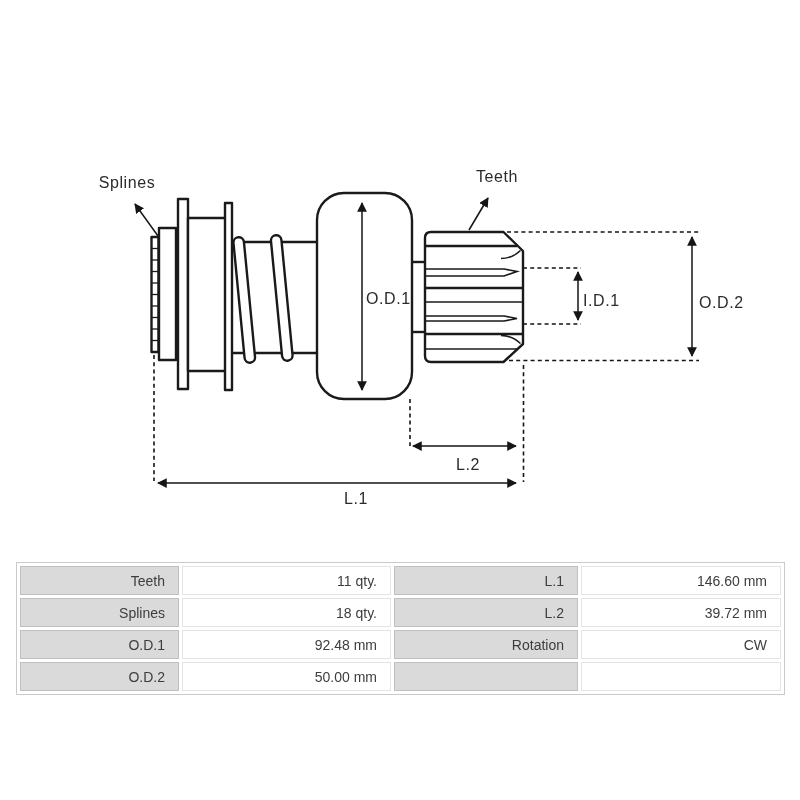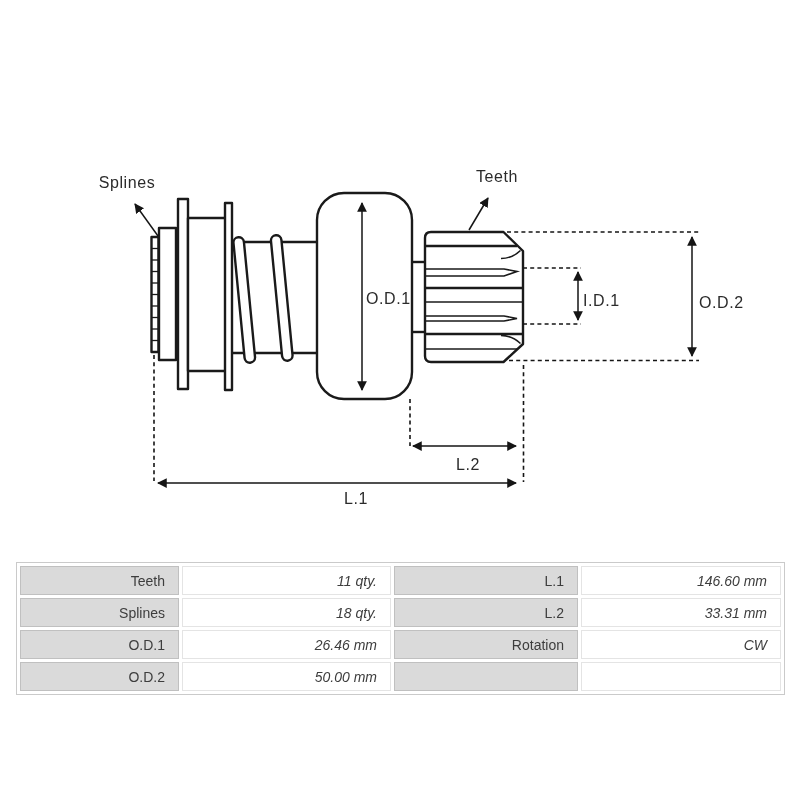--- a/index.html
+++ b/index.html
@@ -17,21 +17,21 @@
   .leader   { fill:none; stroke:#151515; stroke-width:1.5; }
   .dlabel   { font-family:"Liberation Sans", sans-serif; font-size:16px; fill:#2b2b2b; letter-spacing:0.6px; }
 
   
   .spec-table { position:absolute; left:16px; top:562px; width:769px;
                 border:1px solid #cacaca; background:#ffffff; box-sizing:border-box; }
   .spec-table table { width:100%; border-collapse:separate; border-spacing:3px; }
   .spec-table td { height:25px; font-size:14px; color:#3d3d3d; text-align:right;
                    padding:1px 13px 1px 6px; box-sizing:content-box; }
   td.lbl { background:#dadada; border:1px solid #c0c0c0; }
-  td.val { background:#ffffff; border:1px solid #e4e4e4;font-style:italic; }
+  td.val { background:#ffffff; border:1px solid #e4e4e4; }
   .c1 { width:138px; } .c2 { width:188px; } .c3 { width:163px; } .c4 { width:auto;margin-left:48px; }
 </style>
 </head>
 <body>
 
 <div id="page">
 
   <svg id="drawing" width="800" height="548" viewBox="0 0 800 548" xmlns="http://www.w3.org/2000/svg">
     <defs>
       <marker id="arr" viewBox="0 0 10 10" refX="9" refY="5" markerWidth="6.5" markerHeight="6.5" orient="auto-start-reverse">
@@ -138,25 +138,25 @@
           <tr>
         <td class="lbl c1">Teeth</td>
         <td class="val c2">11 qty.</td>
         <td class="lbl c3">L.1</td>
         <td class="val c4">146.60 mm</td>
       </tr>
       <tr>
         <td class="lbl c1">Splines</td>
         <td class="val c2">18 qty.</td>
         <td class="lbl c3">L.2</td>
-        <td class="val c4">33.31 mm</td>
+        <td class="val c4">39.72 mm</td>
       </tr>
       <tr>
         <td class="lbl c1">O.D.1</td>
-        <td class="val c2">26.46 mm</td>
+        <td class="val c2">92.48 mm</td>
         <td class="lbl c3">Rotation</td>
         <td class="val c4">CW</td>
       </tr>
       <tr>
         <td class="lbl c1">O.D.2</td>
         <td class="val c2">50.00 mm</td>
         <td class="lbl c3"></td>
         <td class="val c4"></td>
       </tr>
     </tbody>

